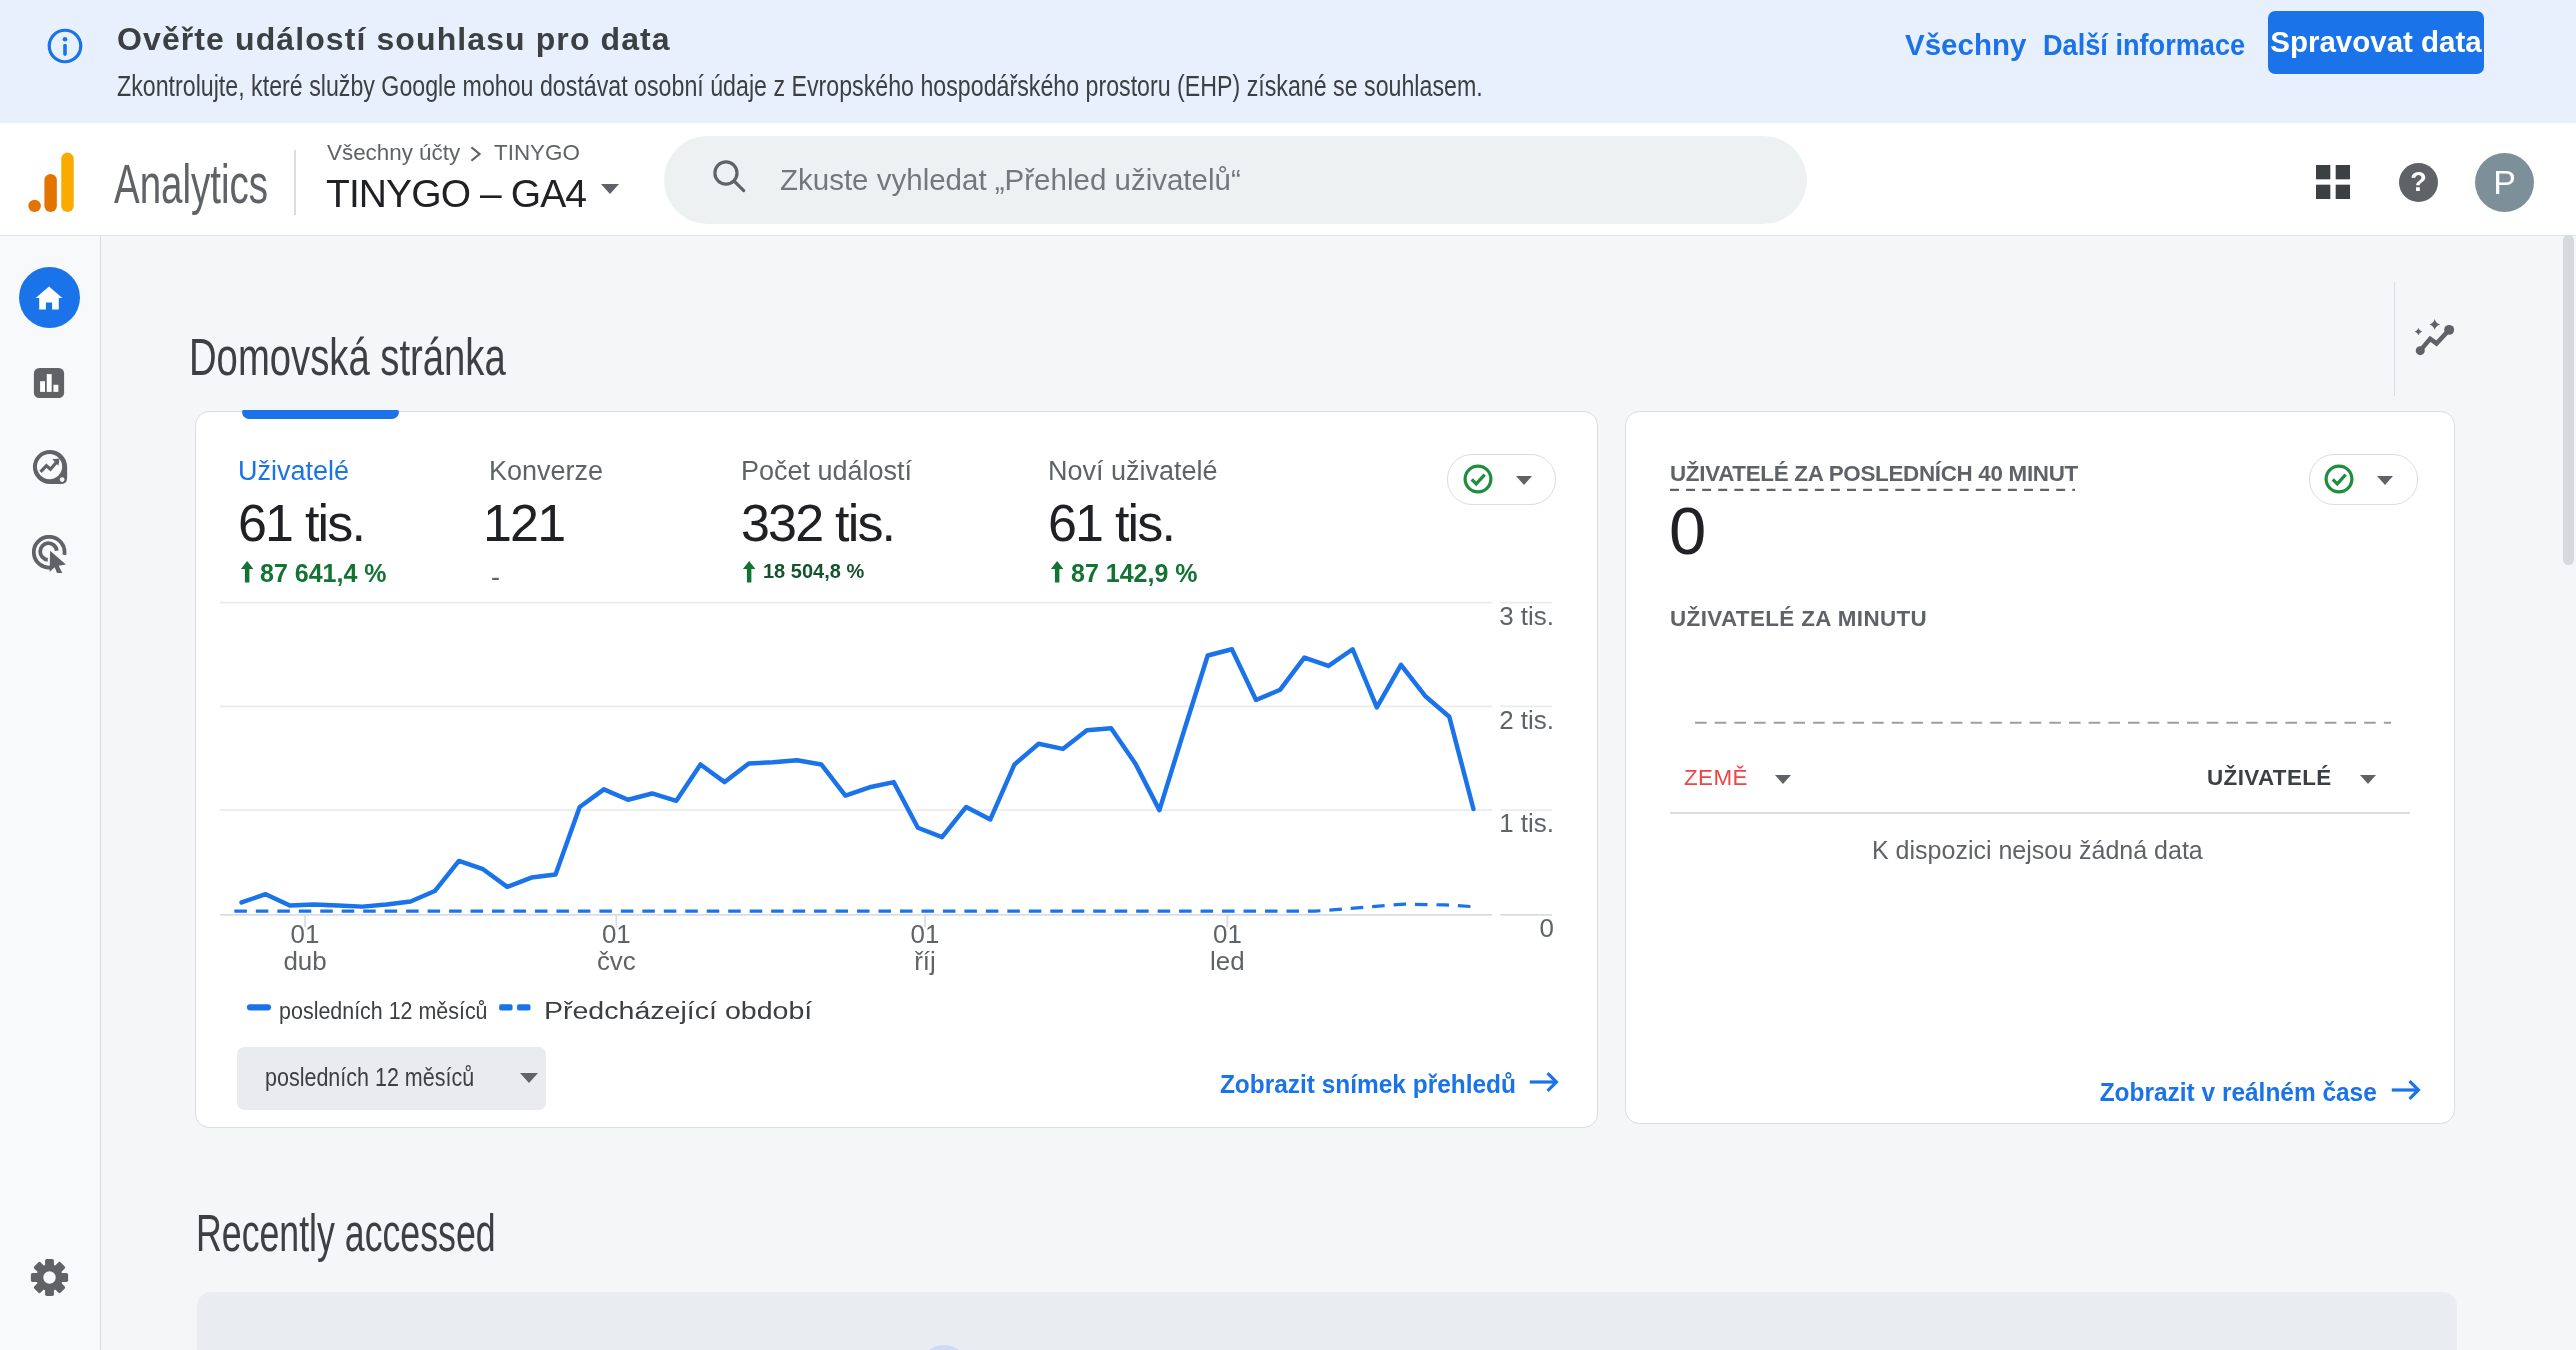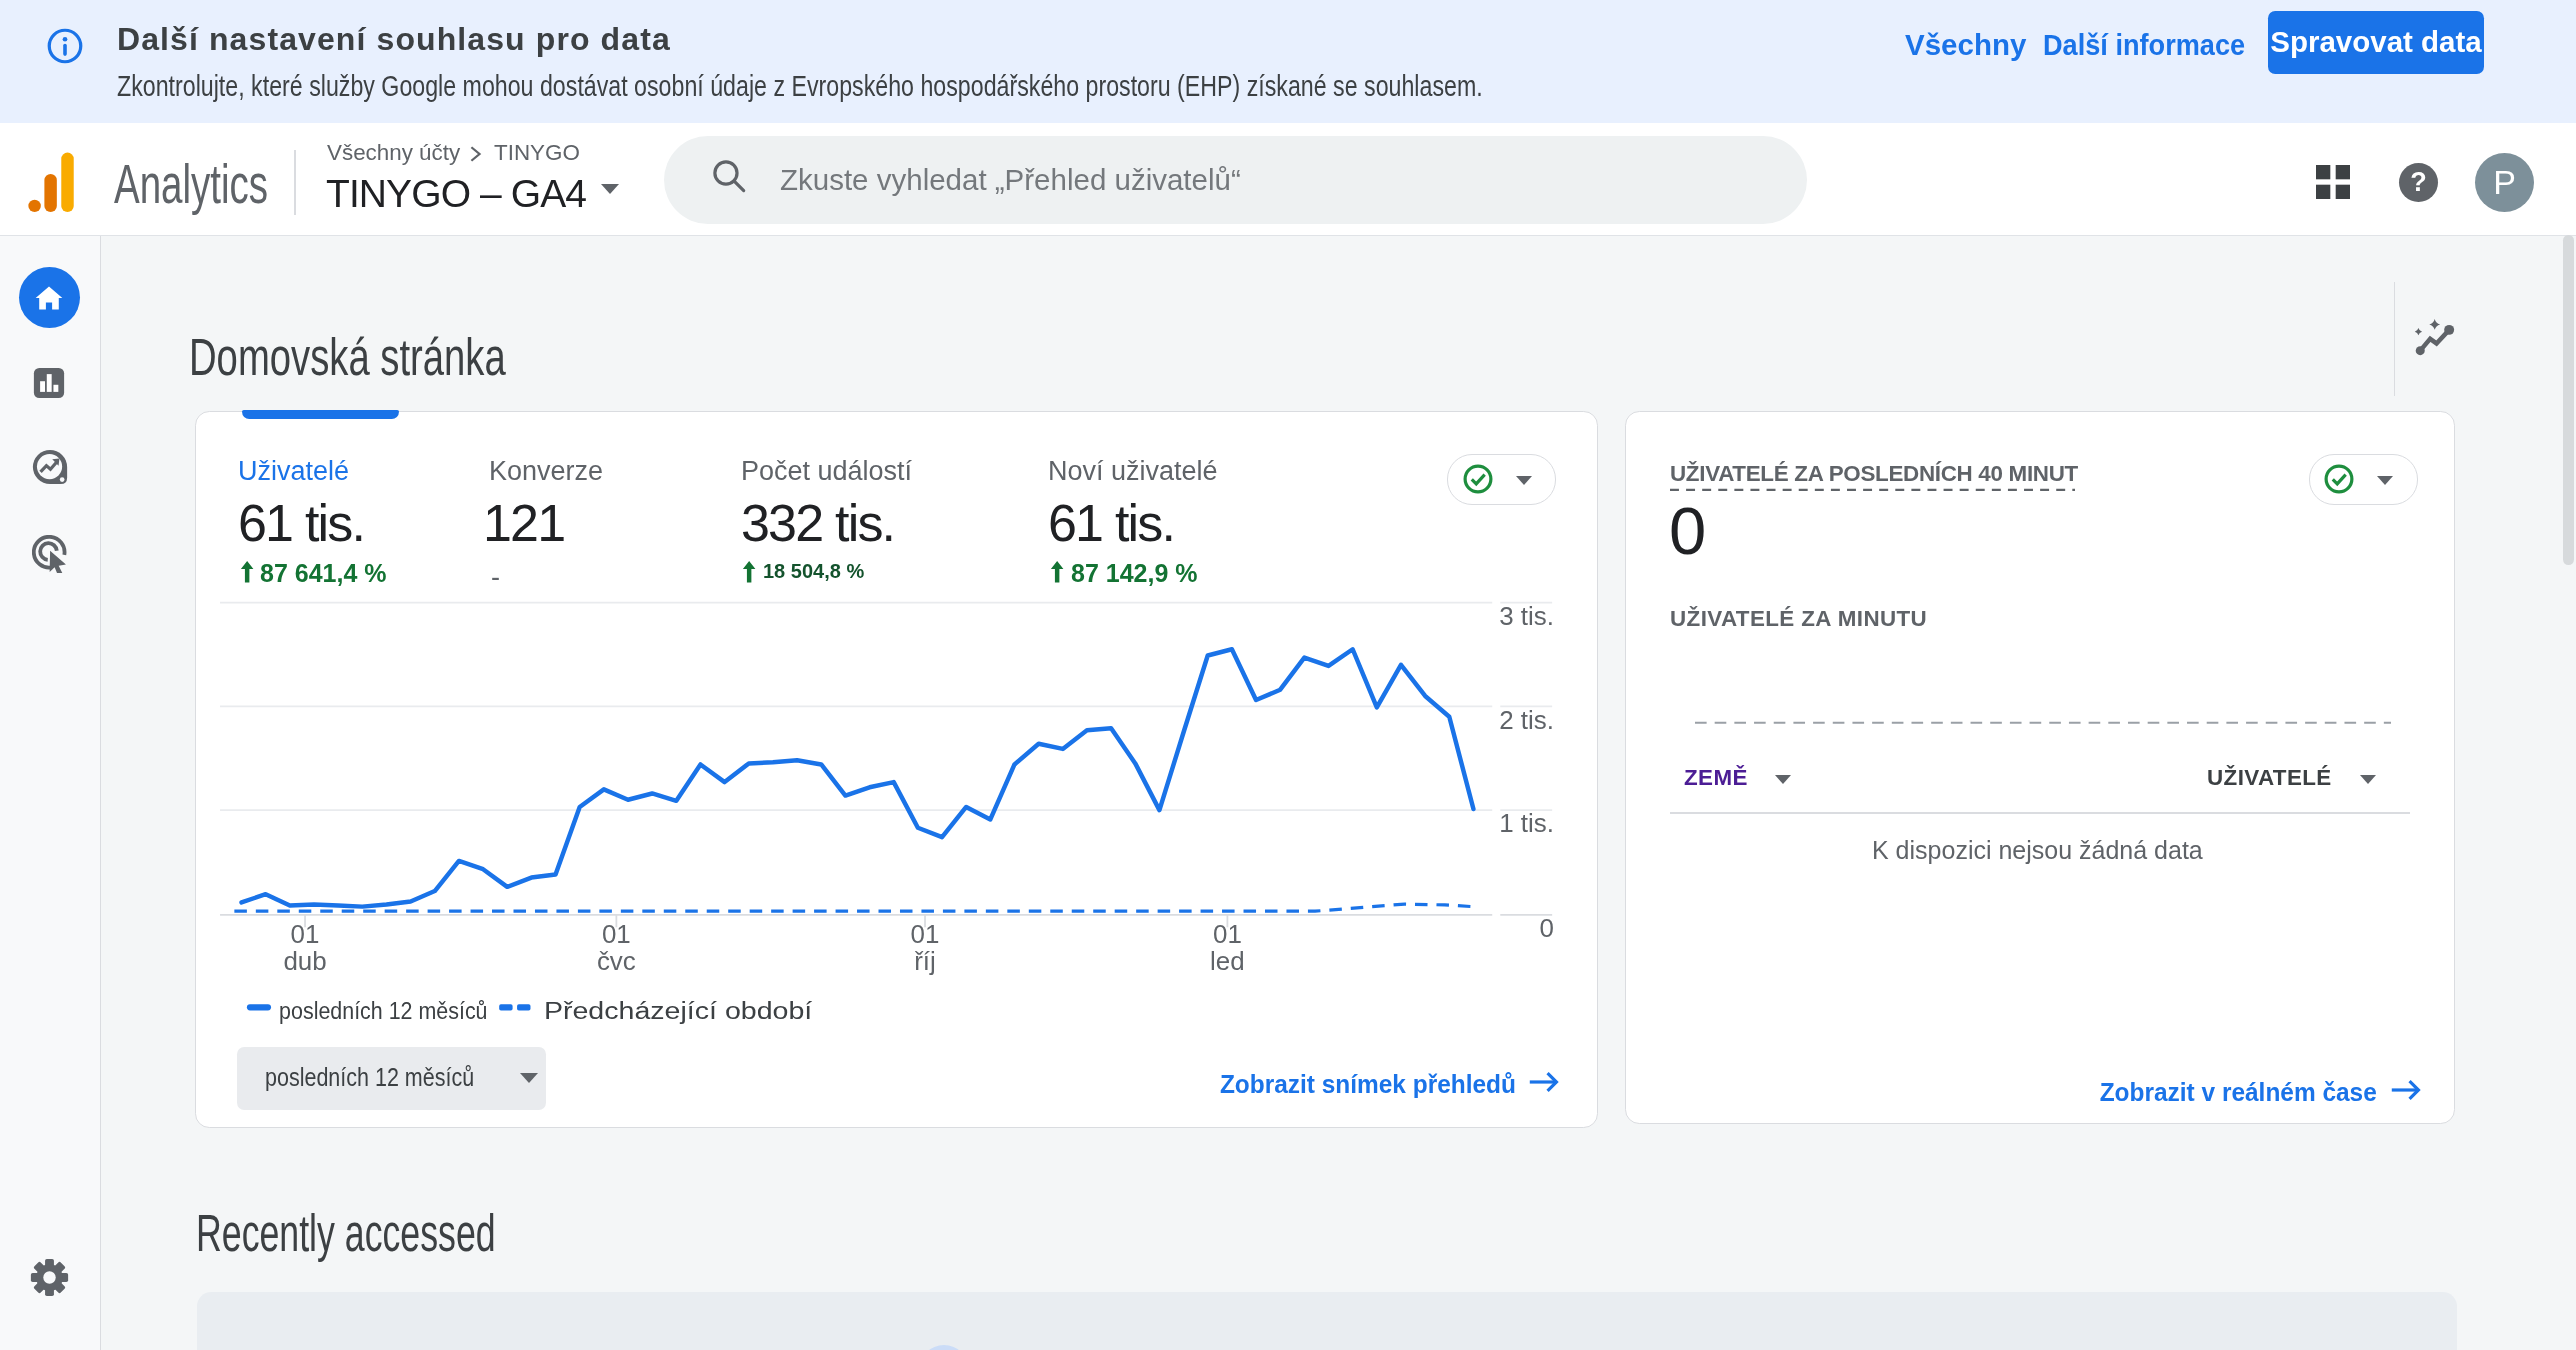--- a/index.html
+++ b/index.html
@@ -10,21 +10,21 @@
   .med{font-weight:700;}
 </style></head>
 <body>
 
 <div class="abs" style="left:0;top:0;width:2576px;height:123px;background:#e8f0fe;"></div>
 <svg class="abs" style="left:47px;top:28px;" width="36" height="36" viewBox="0 0 40 40">
   <circle cx="20" cy="20" r="17.5" fill="none" stroke="#1a73e8" stroke-width="3.6"></circle>
   <circle cx="20" cy="12.5" r="2.6" fill="#1a73e8"></circle>
   <rect x="18" y="17.5" width="4" height="13.5" rx="2" fill="#1a73e8"></rect>
 </svg>
-<div class="t" style="left:117px;top:23px;font-size:32px;font-weight:700;color:#3c4043;letter-spacing:1.1px;">Další nastavení souhlasu pro data</div>
+<div class="t" style="left:117px;top:23px;font-size:32px;font-weight:700;color:#3c4043;letter-spacing:1.1px;">Ověřte událostí souhlasu pro data</div>
 <div class="t" style="left:117px;top:72px;font-size:29px;color:#3c4043;transform:scaleX(0.80);transform-origin:0 0;">Zkontrolujte, které služby Google mohou dostávat osobní údaje z Evropského hospodářského prostoru (EHP) získané se souhlasem.</div>
 <div class="t med blue" style="left:1905px;top:30px;font-size:29.5px;">Všechny</div>
 <div class="t med blue" style="left:2043px;top:30px;font-size:29.5px;transform:scaleX(0.92);transform-origin:0 0;">Další informace</div>
 <div class="abs" style="left:2268px;top:10.7px;width:216px;height:63px;background:#1a73e8;border-radius:7.2px;display:flex;align-items:center;justify-content:center;">
   <span style="color:#fff;font-size:29.5px;font-weight:700;">Spravovat data</span>
 </div>
 
 <div class="abs" style="left:0;top:123px;width:2576px;height:112px;background:#fff;border-bottom:0.9px solid #e0e3e7;"></div>
 <svg class="abs" style="left:28px;top:149px;" width="47" height="64" viewBox="0 0 52 72">
   <circle cx="7" cy="64" r="7" fill="#e37400"></circle>
@@ -204,21 +204,21 @@
 <svg class="abs" style="left:2323px;top:463px;" width="32" height="32" viewBox="0 0 36 36">
   <circle cx="18" cy="18" r="14.5" fill="none" stroke="#1e8e3e" stroke-width="3.6"></circle>
   <path d="M11 18.5 L16 23.5 L25.5 13" fill="none" stroke="#1e8e3e" stroke-width="3.6"></path>
 </svg>
 <div class="abs" style="left:2377px;top:476px;width:0;height:0;border-left:8px solid transparent;border-right:8px solid transparent;border-top:9.8px solid #5f6368;"></div>
 
 <svg class="abs" style="left:1695px;top:721px;" width="696" height="3.6" viewBox="0 0 778 4">
   <line x1="0" y1="2" x2="778" y2="2" stroke="#9aa0a6" stroke-width="2.4" stroke-dasharray="13 9"></line>
 </svg>
 
-<div class="t" style="left:1684px;top:767px;font-size:22.4px;font-weight:700;color:#4c1d95;letter-spacing:0.4px;">ZEMĚ</div>
+<div class="t" style="left:1684px;top:767px;font-size:22.4px;font-weight:400;color:#ef4444;letter-spacing:0.4px;">ZEMĚ</div>
 <div class="abs" style="left:1775px;top:775px;width:0;height:0;border-left:8px solid transparent;border-right:8px solid transparent;border-top:9.8px solid #5f6368;"></div>
 <div class="t" style="left:2207px;top:767px;font-size:22.4px;font-weight:700;color:#3c4043;letter-spacing:0.4px;">UŽIVATELÉ</div>
 <div class="abs" style="left:2360px;top:775px;width:0;height:0;border-left:8px solid transparent;border-right:8px solid transparent;border-top:9.8px solid #5f6368;"></div>
 <div class="abs" style="left:1670px;top:812px;width:740px;height:1.8px;background:#dadce0;"></div>
 <div class="t" style="left:1872px;top:838px;font-size:25px;color:#5f6368;">K dispozici nejsou žádná data</div>
 
 <div class="t blue" style="right:199px;top:1079px;font-size:26px;font-weight:700;transform:scaleX(0.94);transform-origin:100% 0;">Zobrazit v reálném čase</div>
 <svg class="abs" style="left:2388px;top:1074px;" width="36" height="32" viewBox="0 0 40 36">
   <line x1="4" y1="18" x2="34" y2="18" stroke="#1a73e8" stroke-width="3.6"></line>
   <path d="M24 8 L34 18 L24 28" fill="none" stroke="#1a73e8" stroke-width="3.6"></path>

